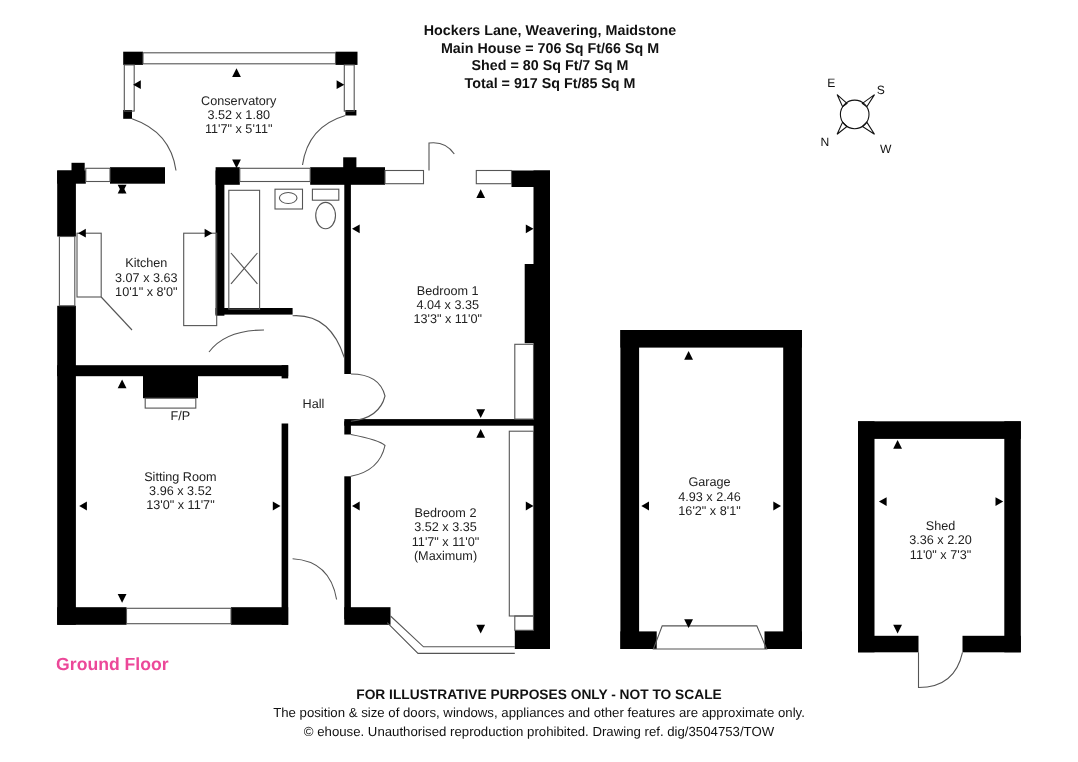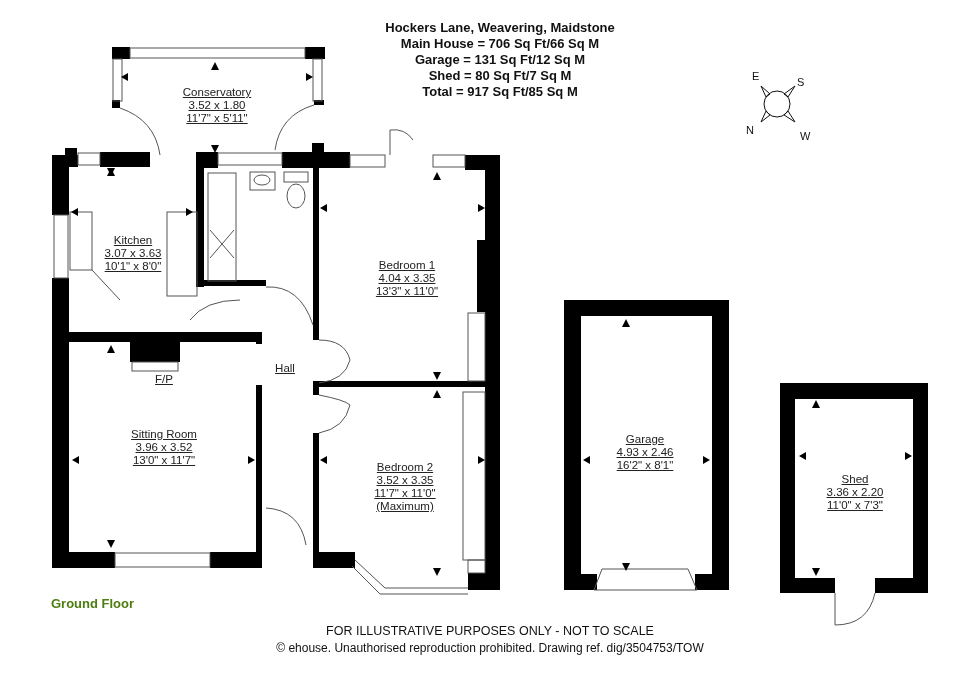--- a/index.html
+++ b/index.html
@@ -1,22 +1,22 @@
 <!DOCTYPE html>
 <html><head>
 <meta charset="utf-8">
 <style>
   html, body { margin: 0; padding: 0; background: #ffffff; }
   body { width: 980px; height: 693px; position: relative; overflow: hidden; font-family: "Liberation Sans", sans-serif; }
   .header { position: absolute; left: 330px; top: 20px; width: 340px; text-align: center; font-weight: bold; font-size: 13px; line-height: 16px; color: #111; }
   .header div { white-space: nowrap; text-align: center; }
-  .room-label { position: absolute; text-align: center; font-size: 11.5px; line-height: 13px; color: #222; white-space: nowrap; transform: translateX(-50%); text-decoration: underline; }
-  .floor-label { position: absolute; left: 51px; top: 596px; font-weight: bold; font-size: 13px; color: #4d7c0f; }
+  .room-label { position: absolute; text-align: center; font-size: 11.5px; line-height: 13px; color: #222; white-space: nowrap; transform: translateX(-50%); }
+  .floor-label { position: absolute; left: 51px; top: 596px; font-weight: bold; font-size: 16px; color: #ec4899; }
   .footer { position: absolute; left: 190px; top: 623px; width: 600px; text-align: center; font-size: 12px; line-height: 17px; color: #111; }
-  .footer .f1 { font-weight: normal; font-size: 12.5px; }
+  .footer .f1 { font-weight: bold; font-size: 12.5px; }
   svg { position: absolute; left: 0; top: 0; }
   .compass-letter { position: absolute; font-size: 11px; color: #111; }
 </style>
 </head>
 <body>
 
 <svg width="980" height="693" viewBox="0 0 980 693">
   <g fill="#000">
 
     <rect x="112" y="47" width="18" height="12"></rect>
@@ -160,21 +160,20 @@
     <path d="M761 86 L770 94 L766 97 Z"></path>
     <path d="M795 86 L784 94 L788 97 Z"></path>
     <path d="M761 122 L766 111 L770 115 Z"></path>
     <path d="M795 122 L788 111 L784 115 Z"></path>
   </g>
 </svg>
 
 <div class="header">
   <div>Hockers Lane, Weavering, Maidstone</div>
   <div>Main House = 706 Sq Ft/66 Sq M</div>
-  <div>Garage = 131 Sq Ft/12 Sq M</div>
   <div>Shed = 80 Sq Ft/7 Sq M</div>
   <div>Total = 917 Sq Ft/85 Sq M</div>
 </div>
 
 <span class="compass-letter" style="left:752px;top:70px">E</span>
 <span class="compass-letter" style="left:797px;top:76px">S</span>
 <span class="compass-letter" style="left:746px;top:124px">N</span>
 <span class="compass-letter" style="left:800px;top:130px">W</span>
 
 <div class="room-label" style="left:217px;top:86px">
@@ -217,14 +216,15 @@
 <div class="room-label" style="left:855px;top:473px">
   <div>Shed</div>
   <div>3.36 x 2.20</div>
   <div>11'0" x 7'3"</div>
 </div>
 
 <div class="floor-label">Ground Floor</div>
 
 <div class="footer">
   <div class="f1">FOR ILLUSTRATIVE PURPOSES ONLY - NOT TO SCALE</div>
+  <div>The position &amp; size of doors, windows, appliances and other features are approximate only.</div>
   <div>© ehouse. Unauthorised reproduction prohibited. Drawing ref. dig/3504753/TOW</div>
 </div>
 
 </body></html>

